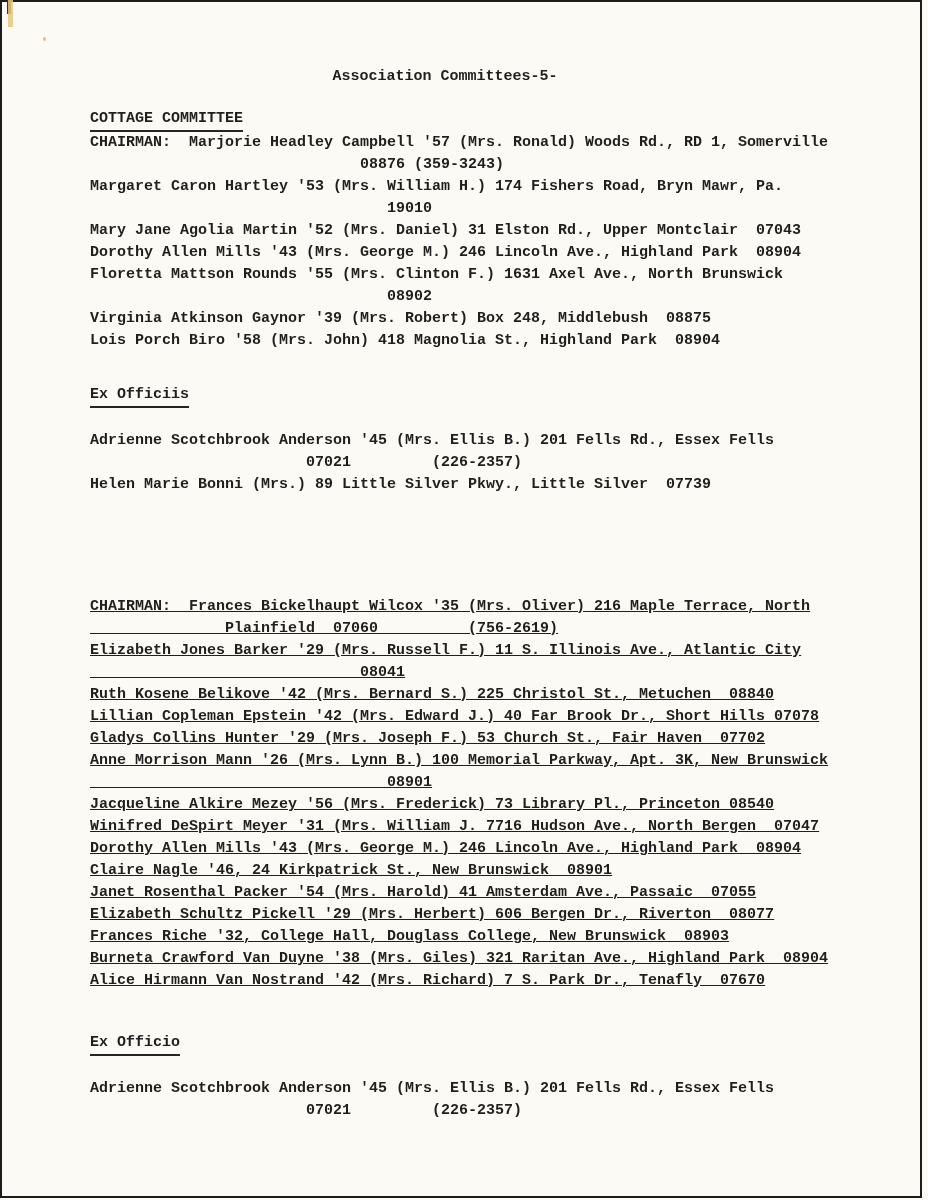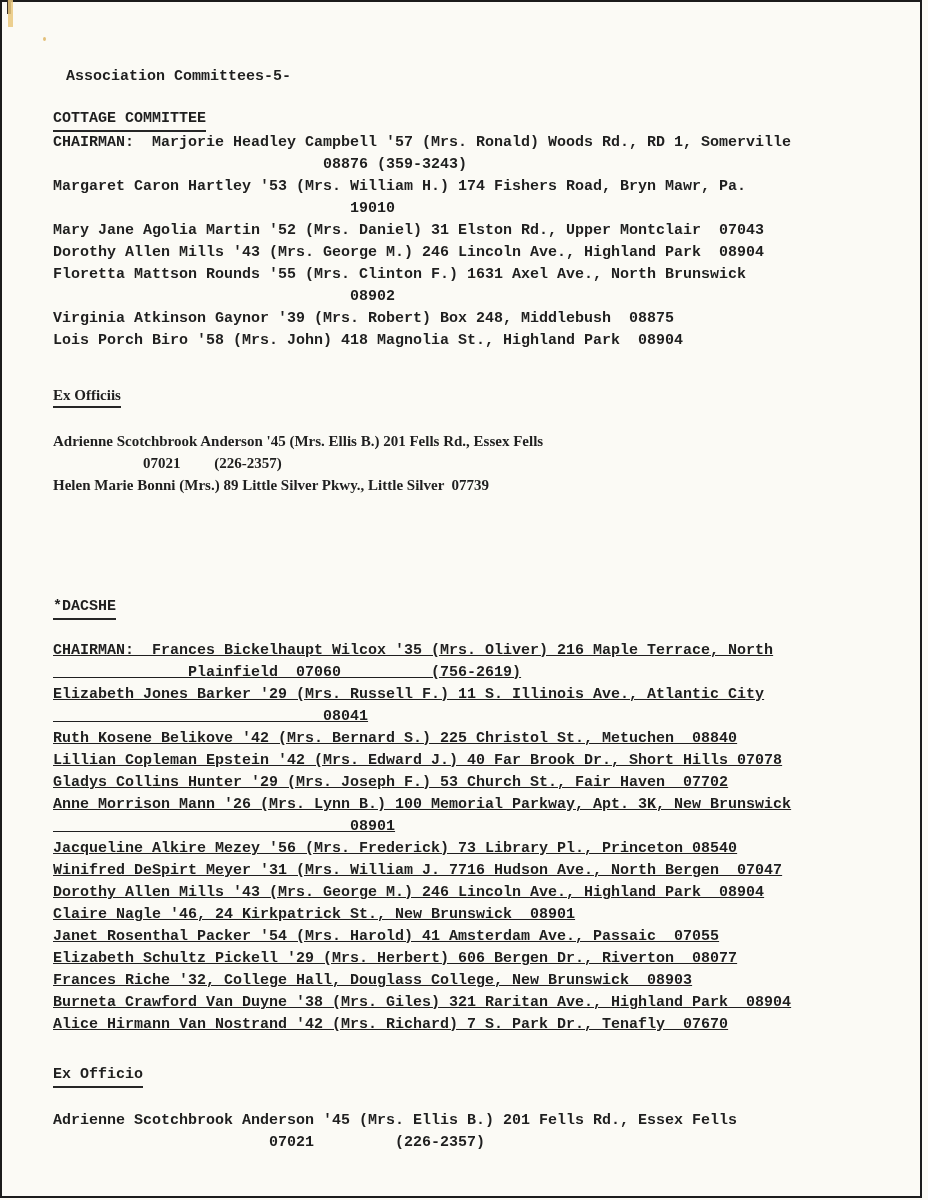--- a/index.html
+++ b/index.html
@@ -59,44 +59,43 @@
     width: 928px;
     padding-top: 66px;
     box-sizing: border-box;
     color: #1f1f1f;
     font-size: 15px;
     line-height: 22px;
     font-weight: 700;
   }
   .doc-header {
     display: flex;
-    justify-content: flex-start;
+    justify-content: center;
     padding-left: 58px;
     padding-right: 96px;
-    margin-left: 8px;
   }
   .section {
-    padding-left: 53px;
+    padding-left: 90px;
   }
   .section-heading {
     display: inline-block;
     border-bottom: 2px solid #262626;
     padding-bottom: 0px;
     white-space: pre;
   }
   .section-body {
     white-space: pre;
   }
   #sec-cottage          { margin-top: 20px; }
   #sec-cottage .section-body    { }
-  #sec-ex-officiis      { margin-top: 32px; font-family: Liberation Serif, serif; }
+  #sec-ex-officiis      { margin-top: 32px; }
   #sec-ex-officiis .section-body { margin-top: 22px; }
   #sec-dacshe           { margin-top: 100px; }
   #sec-dacshe .section-body      { margin-top: 20px; text-decoration: underline; }
-  #sec-ex-officio       { margin-top: 28px; }
+  #sec-ex-officio       { margin-top: 40px; }
   #sec-ex-officio .section-body  { margin-top: 22px; }
 </style>
 </head>
 <body>
 
 <div class="scan-frame"></div>
 <div class="mark-dark-tick"></div>
 <div class="mark-yellow-streak"></div>
 <div class="mark-yellow-dot"></div>
 
@@ -126,23 +125,20 @@
   <div class="section" id="sec-ex-officiis">
     <div>
       <span class="section-heading">Ex Officiis</span>
     </div>
     <div class="section-body">Adrienne Scotchbrook Anderson '45 (Mrs. Ellis B.) 201 Fells Rd., Essex Fells
                         07021         (226-2357)
 Helen Marie Bonni (Mrs.) 89 Little Silver Pkwy., Little Silver  07739</div>
   </div>
 
   <div class="section" id="sec-dacshe">
-    <div>
-      <span class="section-heading">*DACSHE</span>
-    </div>
     <div class="section-body">CHAIRMAN:  Frances Bickelhaupt Wilcox '35 (Mrs. Oliver) 216 Maple Terrace, North
                Plainfield  07060          (756-2619)
 Elizabeth Jones Barker '29 (Mrs. Russell F.) 11 S. Illinois Ave., Atlantic City
                               08041
 Ruth Kosene Belikove '42 (Mrs. Bernard S.) 225 Christol St., Metuchen  08840
 Lillian Copleman Epstein '42 (Mrs. Edward J.) 40 Far Brook Dr., Short Hills 07078
 Gladys Collins Hunter '29 (Mrs. Joseph F.) 53 Church St., Fair Haven  07702
 Anne Morrison Mann '26 (Mrs. Lynn B.) 100 Memorial Parkway, Apt. 3K, New Brunswick
                                  08901
 Jacqueline Alkire Mezey '56 (Mrs. Frederick) 73 Library Pl., Princeton 08540

